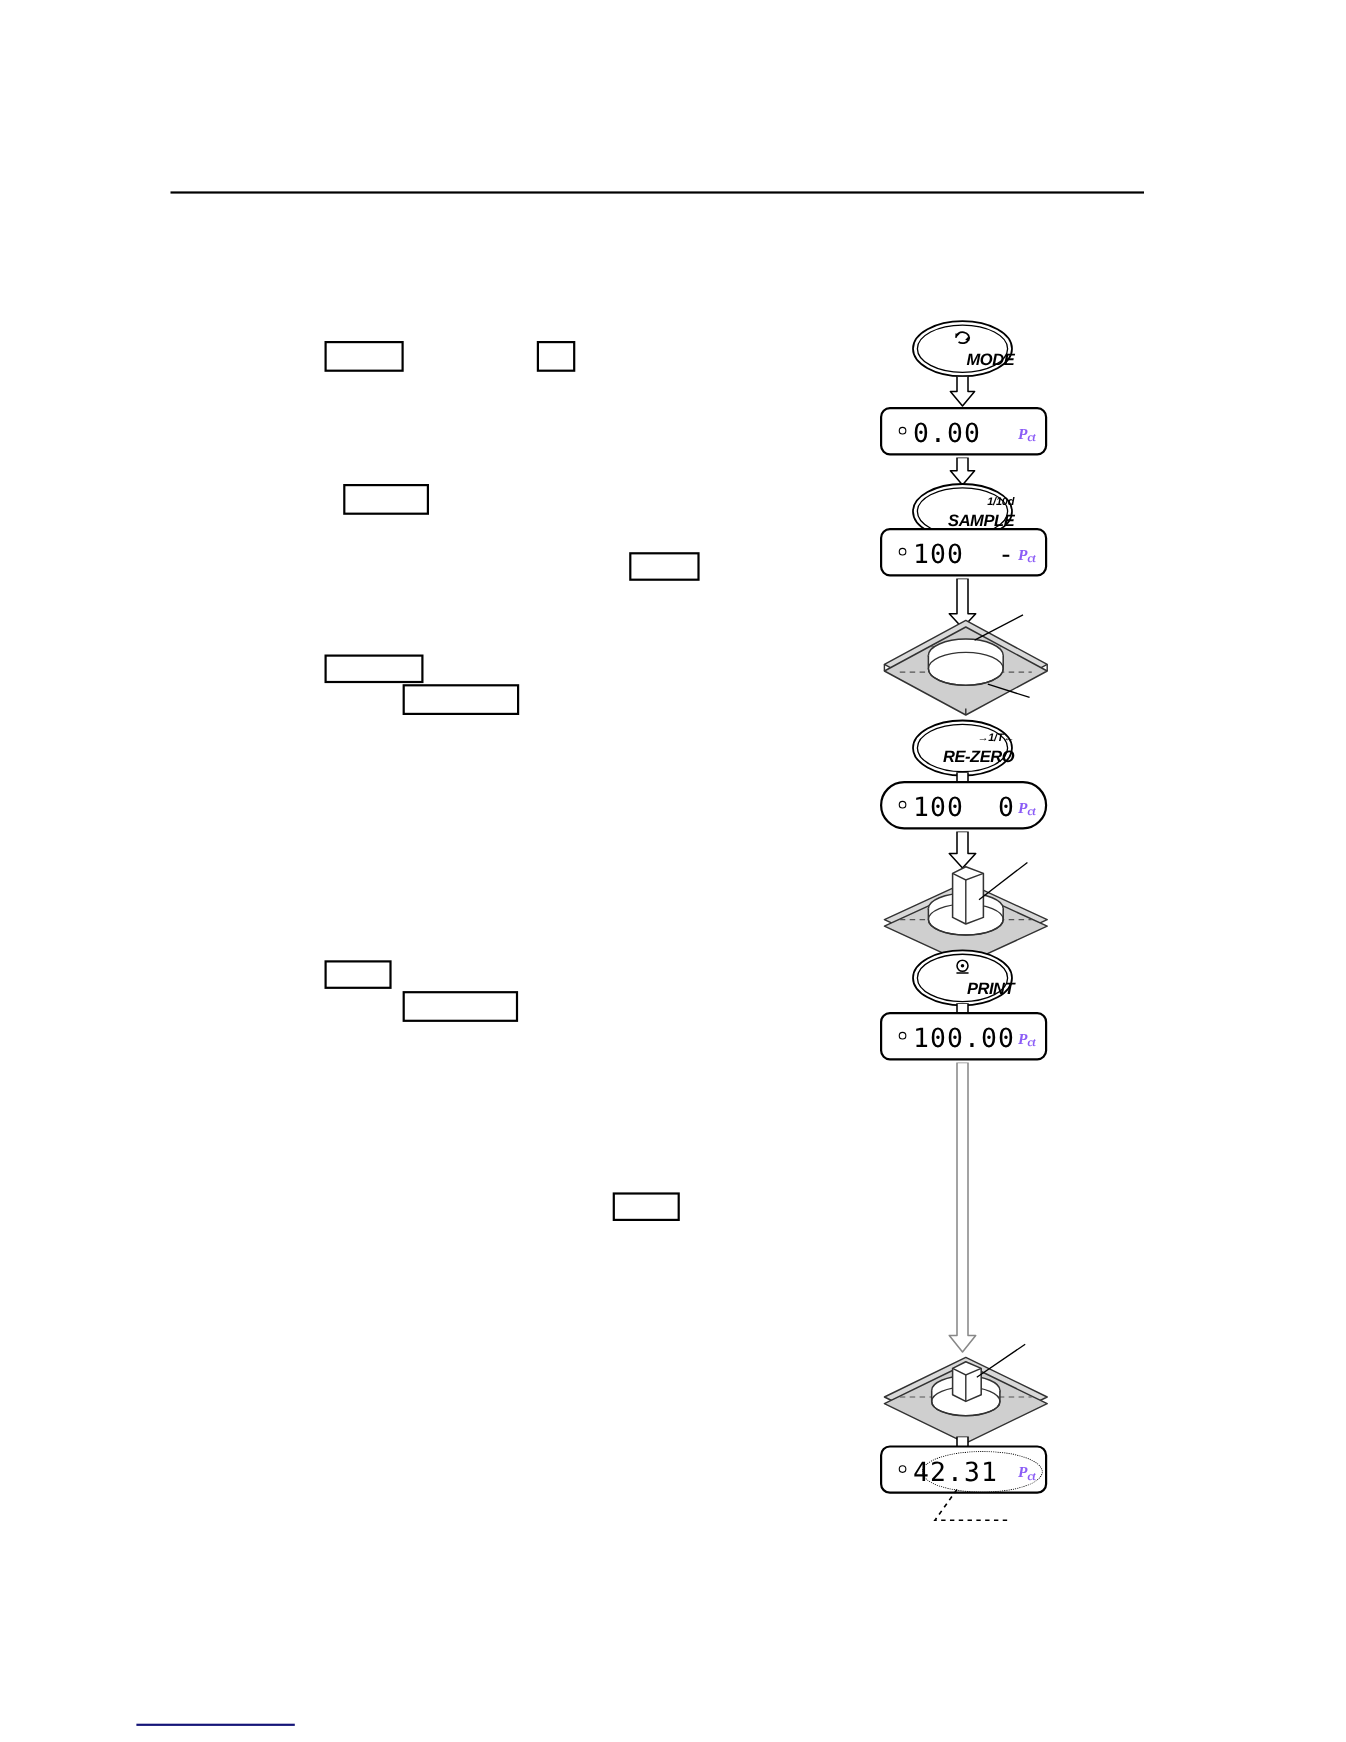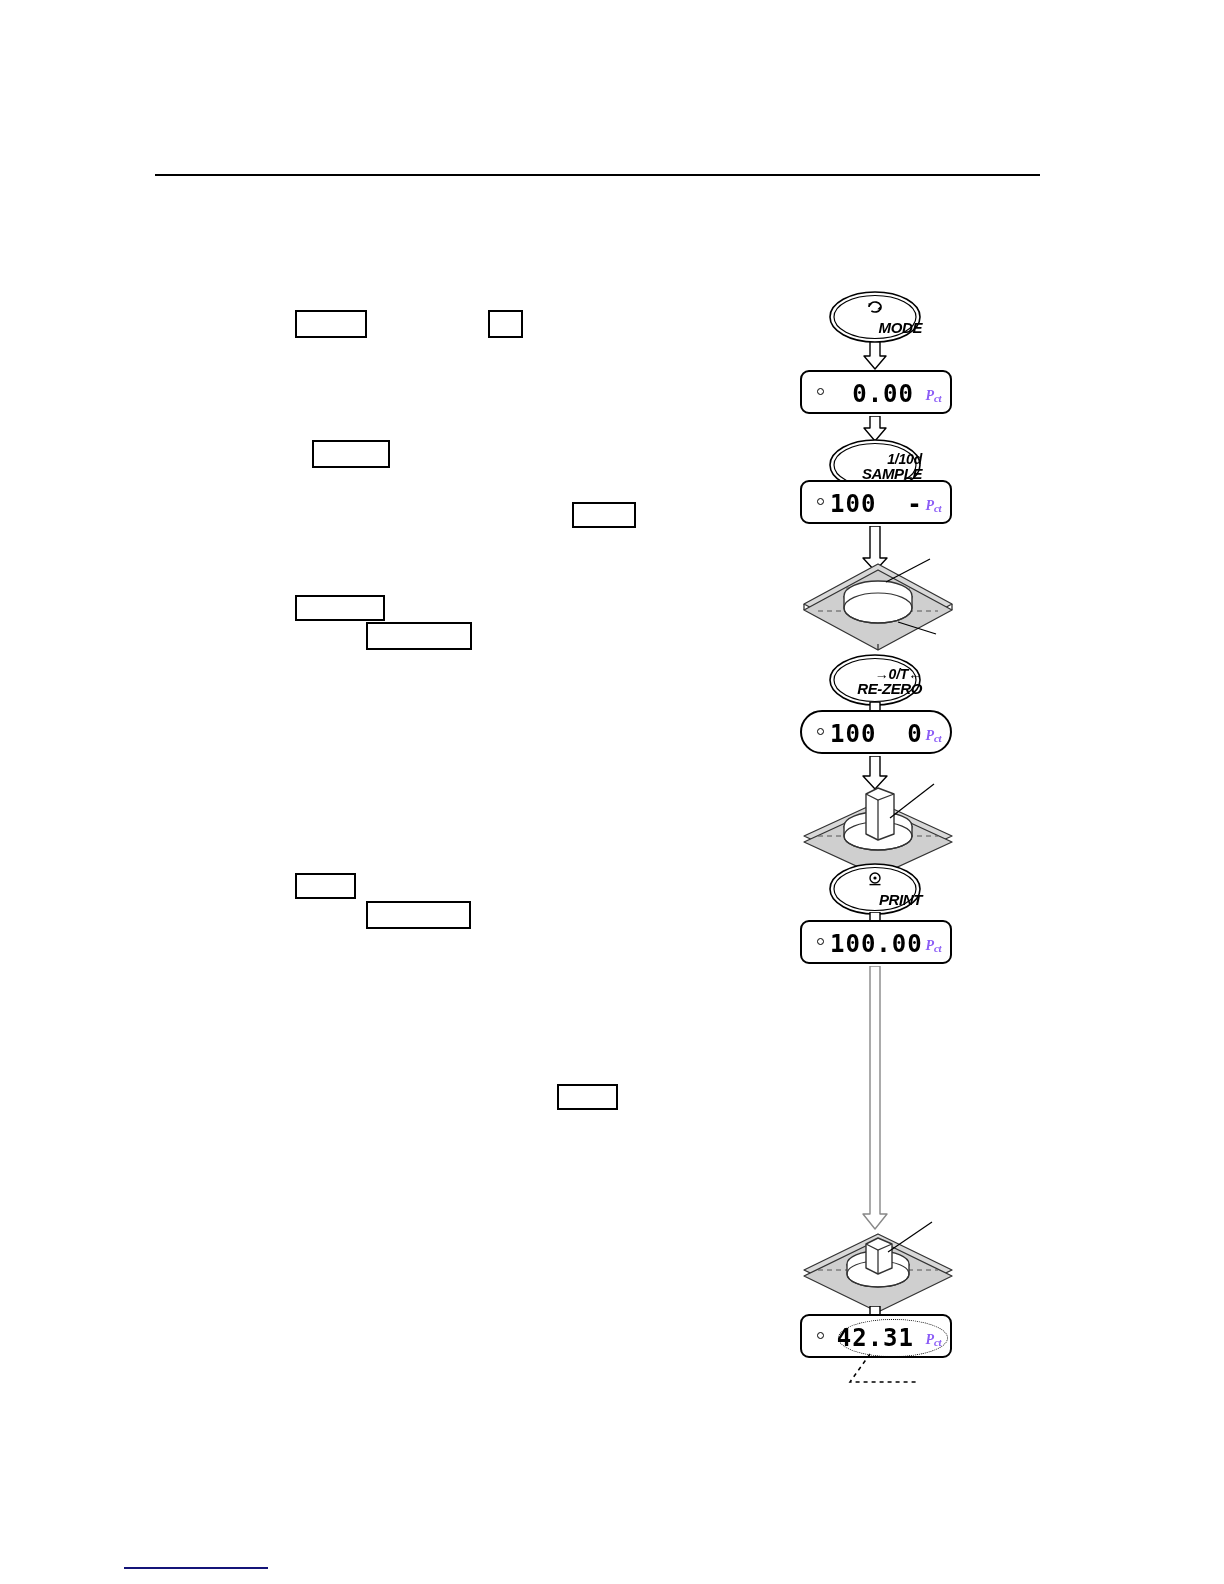--- a/index.html
+++ b/index.html
@@ -66,21 +66,21 @@
     position: absolute;
     width: 100%;
     text-align: right;
     font-style: italic;
     font-weight: bold;
     color: #000;
     line-height: 1;
   }
   .key .key-label-top {
     top: 14px;
-    font-size: 14px;
+    font-size: 10px;
     letter-spacing: -0.2px;
   }
   .key .key-label-bottom {
     top: 28px;
     font-size: 15px;
     letter-spacing: -0.4px;
   }
   .key.single .key-label-bottom {
     top: 30px;
   }
@@ -103,24 +103,24 @@
     height: 7px;
     border: 1.6px solid #000;
     border-radius: 50%;
     box-sizing: border-box;
   }
   .lcd .lcd-value {
     position: absolute;
     left: 28px;
     right: 36px;
     top: 8px;
-    text-align: right;
+    text-align: left;
     font-family: "DejaVu Sans Mono", monospace;
     font-size: 24px;
-    font-weight: bold;
+    font-weight: normal;
     letter-spacing: 1px;
     color: #000;
     line-height: 28px;
     white-space: pre;
   }
   .lcd .lcd-unit {
     position: absolute;
     right: 9px;
     top: 17px;
     font-family: "Liberation Serif", serif;
@@ -273,21 +273,21 @@
         <line x1="88" y1="24" x2="132" y2="1" stroke="#000" stroke-width="1.2"></line>
         <line x1="100" y1="64" x2="138" y2="76" stroke="#000" stroke-width="1.2"></line>
       </svg>
     </div>
 
     <div class="key" style="left:48px; top:363px;">
       <svg width="94" height="54" viewBox="0 0 94 54">
         <ellipse cx="47" cy="27" rx="45" ry="25" fill="#fff" stroke="#000" stroke-width="1.6"></ellipse>
         <ellipse cx="47" cy="27" rx="41" ry="21.5" fill="none" stroke="#000" stroke-width="1.2"></ellipse>
       </svg>
-      <div class="key-label-top">→0/T←</div>
+      <div class="key-label-top">→1/T←</div>
       <div class="key-label-bottom">RE-ZERO</div>
     </div>
 
     <div class="arrow" style="left:82px; top:412px;">
       <svg width="26" height="26" viewBox="0 0 26 26">
         <polygon points="8,0 18,0 18,12 24,12 13,25 2,12 8,12" fill="#ffffff" stroke="#000000" stroke-width="1.4" stroke-linejoin="round"></polygon>
       </svg>
     </div>
 
     <div class="lcd" style="left:20px; top:420px;border-radius:22px;">

